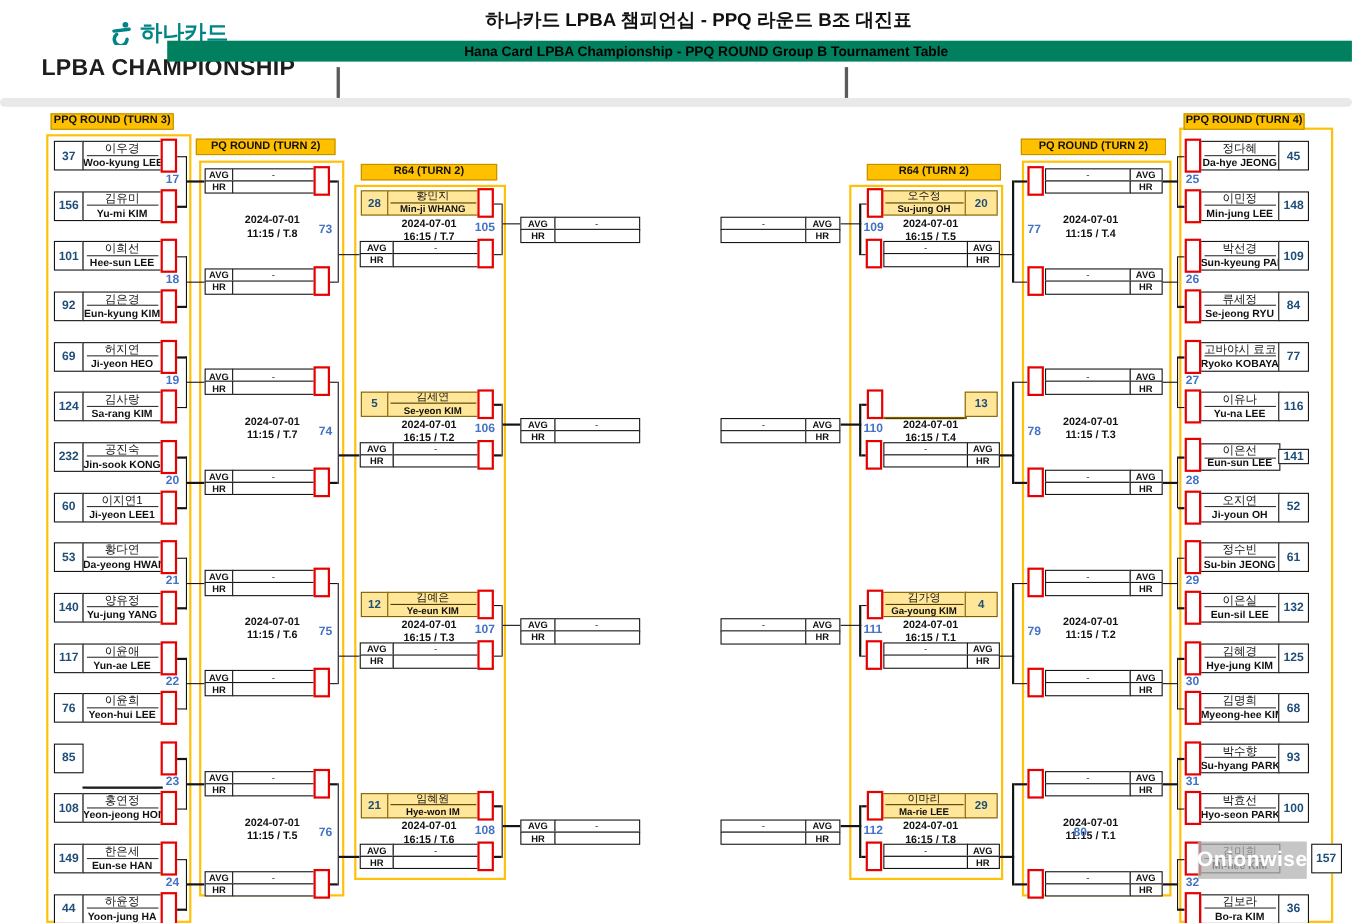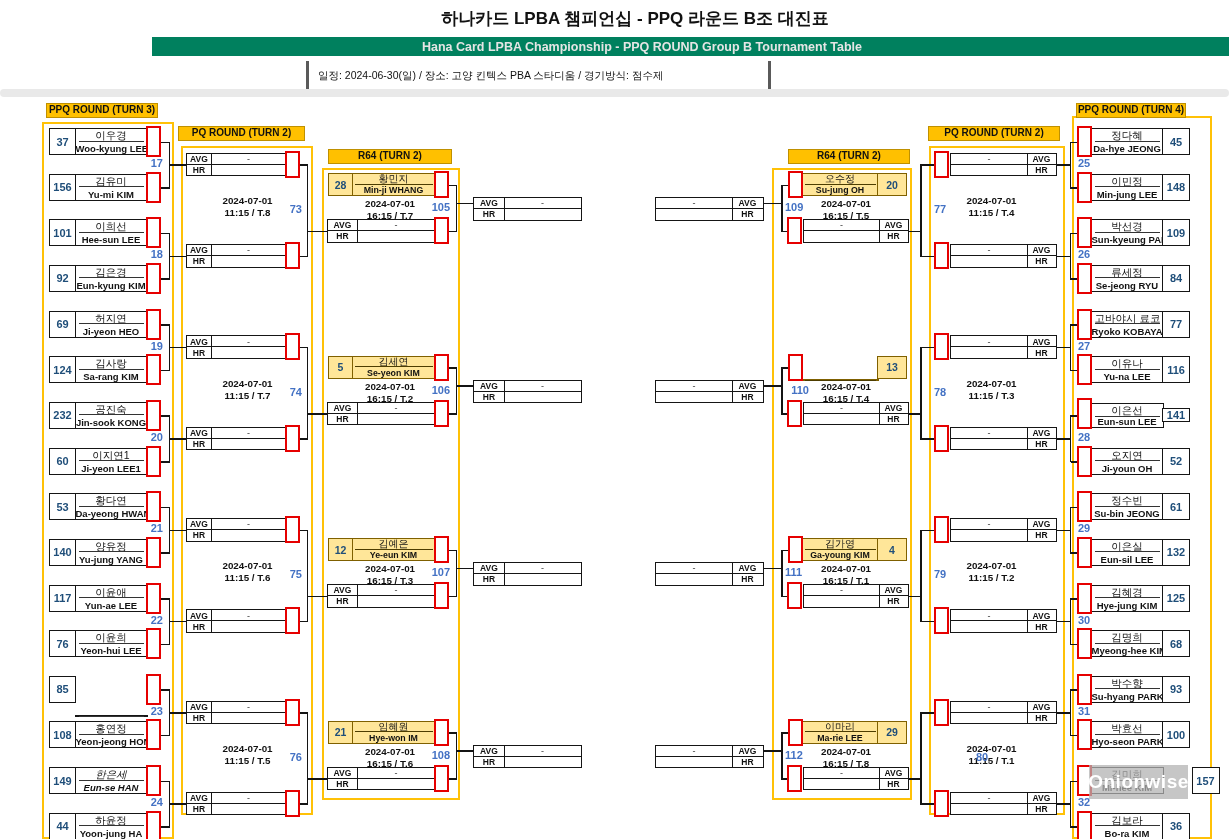--- a/index.html
+++ b/index.html
@@ -3,21 +3,21 @@
 <meta charset="utf-8">
 <style>
   html,body{margin:0;padding:0;background:#fff;}
   .root{position:relative;width:1229px;height:839px;background:#fff;overflow:hidden;
         font-family:"Liberation Sans",sans-serif;color:#111;}
   
   .logo{position:absolute;left:8px;top:16px;width:290px;text-align:center;}
   .logo-top{display:flex;align-items:center;justify-content:center;gap:5px;color:#008485;font-weight:bold;font-size:20px;}
   .logo-sub{margin-top:7px;font-size:21px;font-weight:900;letter-spacing:.3px;color:#1d1d1d;}
   .title{position:absolute;left:160px;top:7px;width:950px;text-align:center;font-size:17px;font-weight:bold;}
-  .greenbar{position:absolute;left:152px;top:37px;width:1077px;height:19px;background:#00805E;color:#e5e5e5;
+  .greenbar{position:absolute;left:152px;top:37px;width:1077px;height:19px;background:#00805E;color:#000000;
             font-weight:bold;font-size:12.5px;display:flex;align-items:center;}
   .greenbar span{display:block;width:980px;text-align:center;}
   .vbar{position:absolute;top:61px;width:3px;height:28px;background:#5a5a5a;}
   .info{position:absolute;top:61px;height:28px;line-height:28px;font-size:10.5px;white-space:nowrap;}
   .info-kor{left:318px;}
   .info-eng{left:780px;}
   .grayband{position:absolute;left:0;top:89px;width:1229px;height:8px;background:#e9e9e9;border-radius:4px;}
   
   .collabel{position:absolute;height:15px;background:#FFC000;border:1px solid #BF9000;box-sizing:border-box;
             text-align:center;font-size:10px;font-weight:bold;line-height:12.5px;color:#111;z-index:2;}
@@ -51,27 +51,37 @@
   .mno{position:absolute;font-size:11px;font-weight:bold;color:#4472C4;z-index:2;}
   .watermark{position:absolute;left:1089px;top:765px;width:99px;height:34px;background:rgba(178,178,178,.74);
              display:flex;align-items:center;justify-content:center;font-size:19px;font-weight:bold;color:#fff;
              letter-spacing:.5px;z-index:5;}
 </style>
 </head>
 <body>
 
 <div class="root">
 
+  <div class="logo">
+    <div class="logo-top">
+      <svg width="24" height="22" viewBox="0 0 24 22">
+        <circle cx="15" cy="3.5" r="2.6" fill="#008485"></circle>
+        <rect x="3" y="7" width="17" height="3" rx="1.5" fill="#008485" transform="rotate(-7 11 8.5)"></rect>
+        <path d="M7 12.2 a5.8 5.8 0 1 0 9.5 4.5" fill="none" stroke="#008485" stroke-width="3.2" stroke-linecap="round"></path>
+      </svg>
+      <span>하나카드</span>
+    </div>
+    <div class="logo-sub">LPBA CHAMPIONSHIP</div>
+  </div>
 
   <div class="title">하나카드 LPBA 챔피언십 - PPQ 라운드 B조 대진표</div>
   <div class="greenbar">
     <span>Hana Card LPBA Championship - PPQ ROUND Group B Tournament Table</span>
   </div>
   <div class="vbar" style="left:306px"></div>
-  <div class="info info-kor">일정: 2024-06-30(일) / 장소: 고양 킨텍스 PBA 스타디움 / 경기방식: 점수제</div>
   <div class="vbar" style="left:768px"></div>
   <div class="grayband"></div>
 
   <div class="collabel" style="left:46px;top:103px;width:112px">PPQ ROUND (TURN 3)</div>
   <div class="collabel" style="left:178px;top:126px;width:127px">PQ ROUND (TURN 2)</div>
   <div class="collabel" style="left:328px;top:149px;width:124px">R64 (TURN 2)</div>
   <div class="collabel" style="left:788px;top:149px;width:122px">R64 (TURN 2)</div>
   <div class="collabel" style="left:928px;top:126px;width:132px">PQ ROUND (TURN 2)</div>
   <div class="collabel" style="left:1076px;top:103px;width:110px">PPQ ROUND (TURN 4)</div>
 
@@ -190,21 +200,21 @@
       <div class="pbox" style="left: 49px; top: 721.4px;">
         <div class="cell pno" style="width: 27px;">108</div>
         <div class="cell pname" style="width: 73px;">
           <div class="pkor">홍연정</div>
           <div class="peng">Yeon-jeong HONG</div>
         </div>
         <div class="cell pscore" style="width: 15px;"></div>
       </div>
       <div class="pbox" style="left: 49px; top: 767.1px;">
         <div class="cell pno" style="width: 27px;">149</div>
-        <div class="cell pname" style="width: 73px; font-style: italic;">
+        <div class="cell pname" style="width: 73px;">
           <div class="pkor">한은세</div>
           <div class="peng">Eun-se HAN</div>
         </div>
         <div class="cell pscore" style="width: 15px;"></div>
       </div>
       <div class="pbox" style="left: 49px; top: 812.7px;">
         <div class="cell pno" style="width: 27px;">44</div>
         <div class="cell pname" style="width: 73px;">
           <div class="pkor">하윤정</div>
           <div class="peng">Yoon-jung HA</div>
@@ -679,21 +689,21 @@
         <div class="srow">
           <div class="cell sval" style="width: 77px;">-</div>
           <div class="cell slab" style="width: 30px;">AVG</div>
         </div>
         <div class="srow">
           <div class="cell sval" style="width: 77px;"></div>
           <div class="cell slab" style="width: 30px;">HR</div>
         </div>
         <div class="sscore" style="left: -16.5px;"></div>
       </div>
-      <div class="mno" style="left: 785px; top: 383.6px; width: 30px; text-align: center;">110</div>
+      <div class="mno" style="left: 785px; top: 383.6px; width: 30px; text-align: left;">110</div>
       <div class="pbox gbox" style="left: 788px; top: 538.2px;">
         <div class="cell pscore" style="width: 15px;"></div>
         <div class="cell pname" style="width: 77px;">
           <div class="pkor">김가영</div>
           <div class="peng">Ga-young KIM</div>
         </div>
         <div class="cell pno" style="width: 30px;">4</div>
       </div>
       <div class="mdate" style="left: 786px; top: 563.2px; width: 120px;">2024-07-01</div>
       <div class="mdate" style="left: 786px; top: 575.2px; width: 120px;">16:15 / T.1</div>

